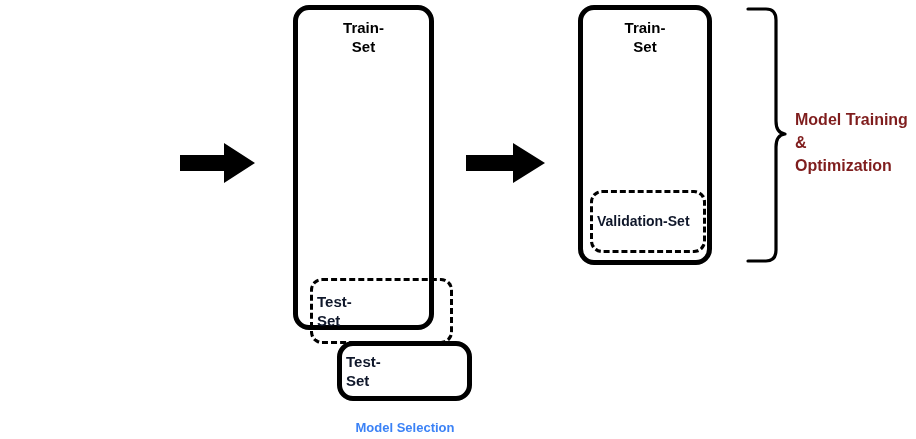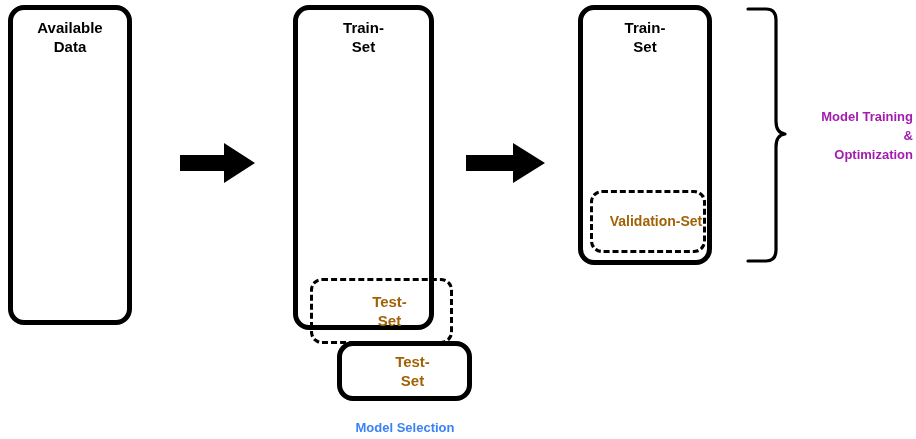--- a/index.html
+++ b/index.html
@@ -37,66 +37,61 @@
     right: 0;
     text-align: center;
     font-weight: bold;
     font-size: 15px;
     line-height: 1.28;
     color: #000000;
     white-space: pre-line;
   }
   .centered-label {
     position: absolute;
-    left: 16px;
+    left: 4px;
     right: 0;
     top: 50%;
     transform: translateY(-50%);
-    text-align: center;
     font-weight: bold;
     font-size: 15px;
     line-height: 1.28;
-    color: #a16207;
+    color: #0f172a;
     white-space: pre-line;
   }
   .caption {
     position: absolute;
     text-align: center;
     font-weight: bold;
     font-size: 13px;
     color: #3b82f6;
     white-space: pre-line;
   }
   .arrow {
     position: absolute;
   }
   .brace-svg {
     position: absolute;
   }
   .brace-label {
     position: absolute;
     font-weight: bold;
-    font-size: 13px;
+    font-size: 16px;
     line-height: 1.45;
-    text-align: right;
-    color: #a21caf;
+    text-align: left;
+    color: #7f1d1d;
     white-space: pre-line;
   }
   .layer-mid   { z-index: 2; }
   .layer-top   { z-index: 3; }
 </style>
 </head>
 <body>
 
 <div id="canvas">
 
-  <div class="box solid-box layer-mid" style="left:8px; top:5px; width:124px; height:320px;">
-    <div class="box-label" style="top:8px;">Available
-Data</div>
-  </div>
 
   <div class="arrow layer-top" style="left:180px; top:142px; width:76px; height:42px;">
     <svg width="76" height="42" viewBox="0 0 76 42" aria-hidden="true">
       <polygon points="0,13 44,13 44,1 75,21 44,41 44,29 0,29" fill="#000000"></polygon>
     </svg>
   </div>
 
   <div class="box solid-box layer-mid" style="left:293px; top:5px; width:141px; height:325px;">
     <div class="box-label" style="top:8px;">Train-
 Set</div>

